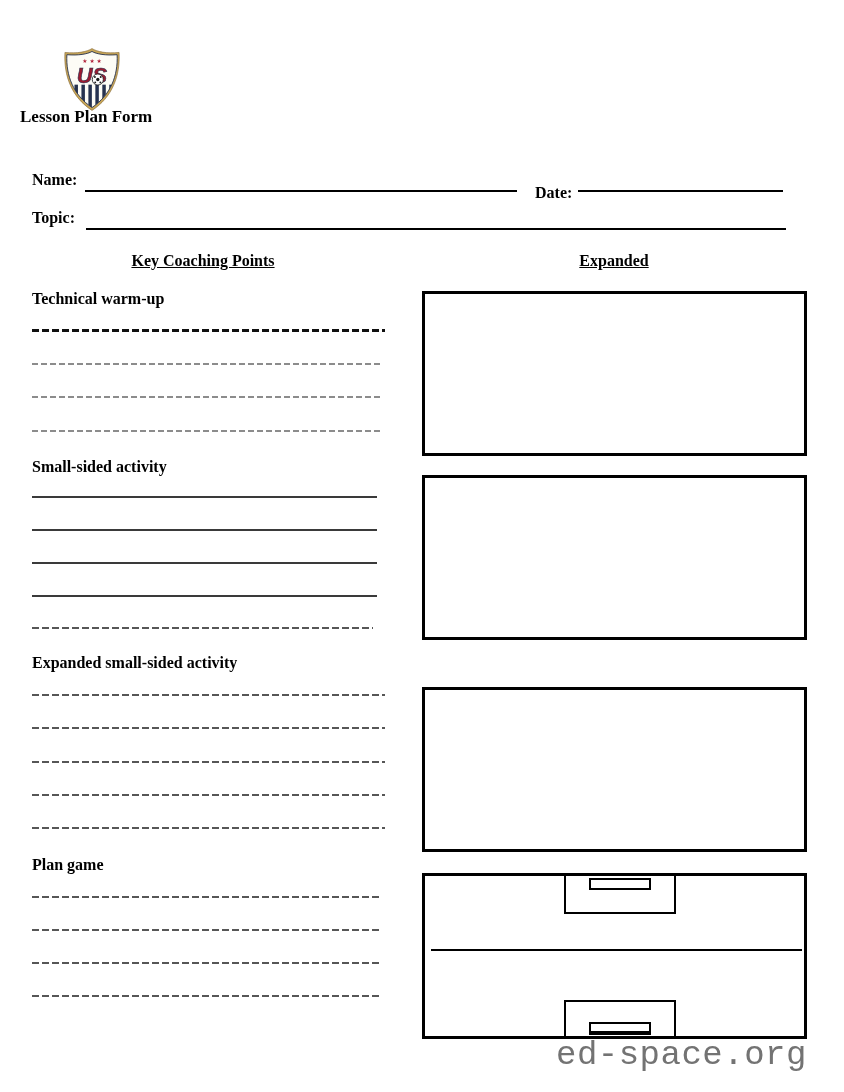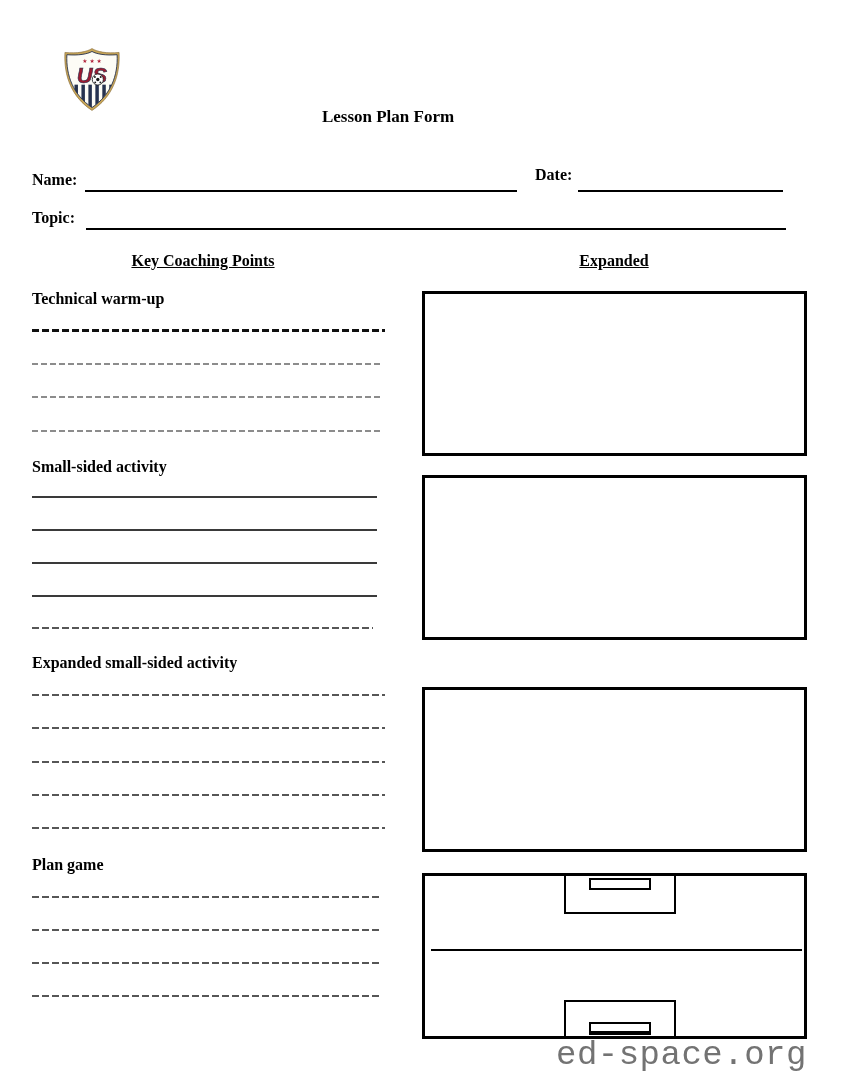--- a/index.html
+++ b/index.html
@@ -67,26 +67,26 @@
         <circle cx="54" cy="50" r="8.6" fill="#ffffff" stroke="#1a1a1a" stroke-width="1.3"></circle>
         <circle cx="54" cy="50" r="2.6" fill="#1a1a1a"></circle>
         <circle cx="49.5" cy="46" r="1.5" fill="#1a1a1a"></circle>
         <circle cx="58.5" cy="46" r="1.5" fill="#1a1a1a"></circle>
         <circle cx="50" cy="54.5" r="1.5" fill="#1a1a1a"></circle>
         <circle cx="58" cy="54.5" r="1.5" fill="#1a1a1a"></circle>
       </g>
     </g>
   </svg>
 
-  <div class="abs title" style="left:0; top:107px; width:776px; text-align:center;">Lesson Plan Form</div>
+  <div class="abs title" style="left:0; top:107px; width:776px; padding-left:20px;">Lesson Plan Form</div>
 
   <div class="abs lbl" style="left:32px; top:171px;">Name:</div>
   <div class="fill-line" style="left:85px; top:190px; width:432px;"></div>
 
-  <div class="abs lbl" style="left:535px; top:166px;">Date:</div>
+  <div class="abs lbl" style="left:535px; top:184px;">Date:</div>
   <div class="fill-line" style="left:578px; top:190px; width:205px;"></div>
 
   <div class="abs lbl" style="left:32px; top:209px;">Topic:</div>
   <div class="fill-line" style="left:86px; top:228px; width:700px;"></div>
 
   <div class="abs col-heading" style="left:108px; top:252px; width:190px;">Key Coaching Points</div>
   <div class="abs col-heading" style="left:564px; top:252px; width:100px;">Expanded</div>
 
   <div class="abs section-label" style="left:32px; top:290px;">Technical warm-up</div>
   <div class="rule dash-bold" style="left:32px; top:329px; width:353px;"></div>

